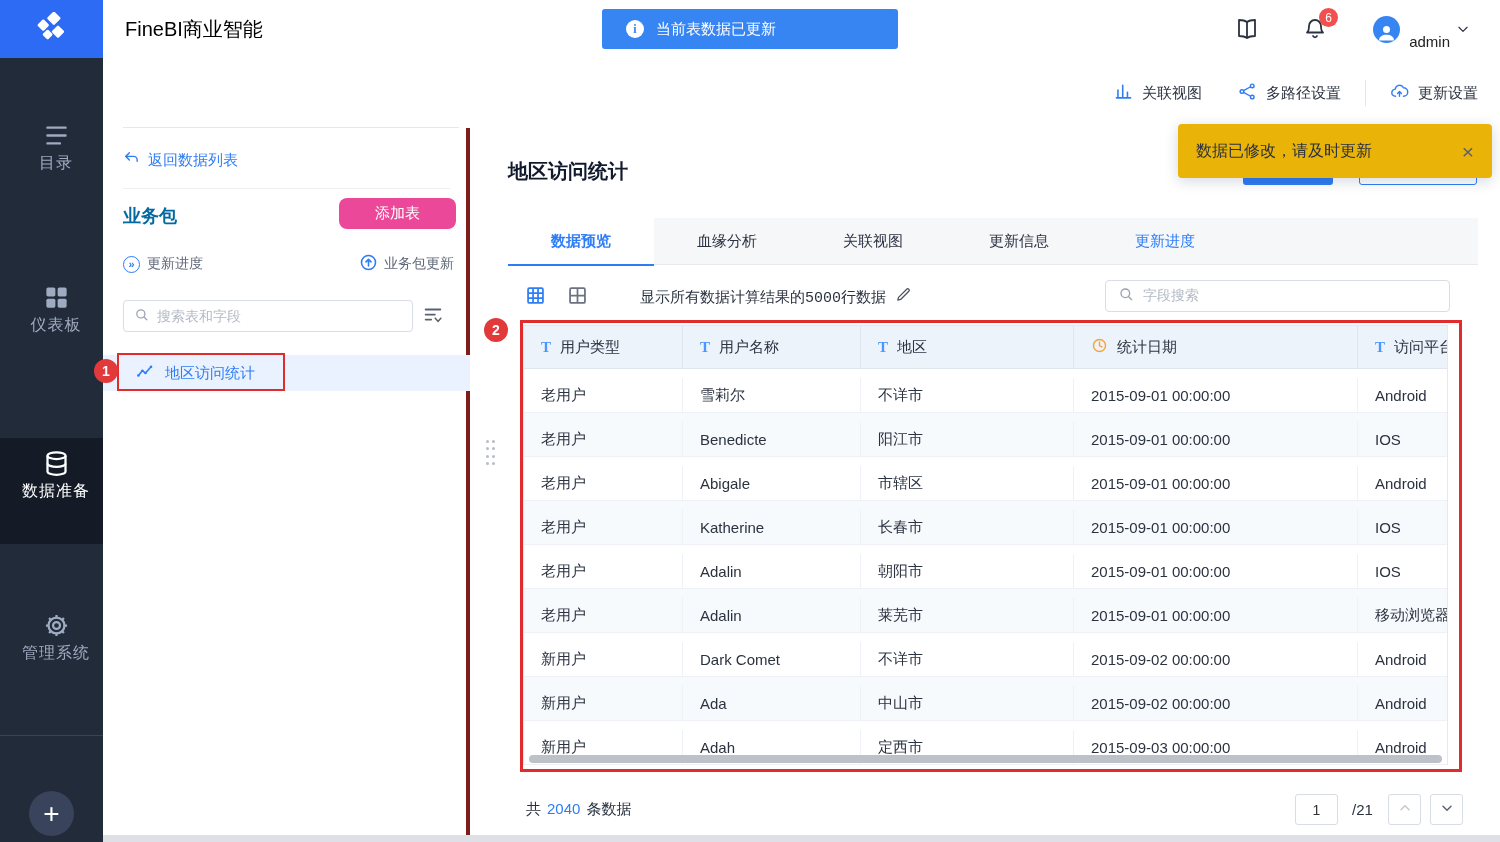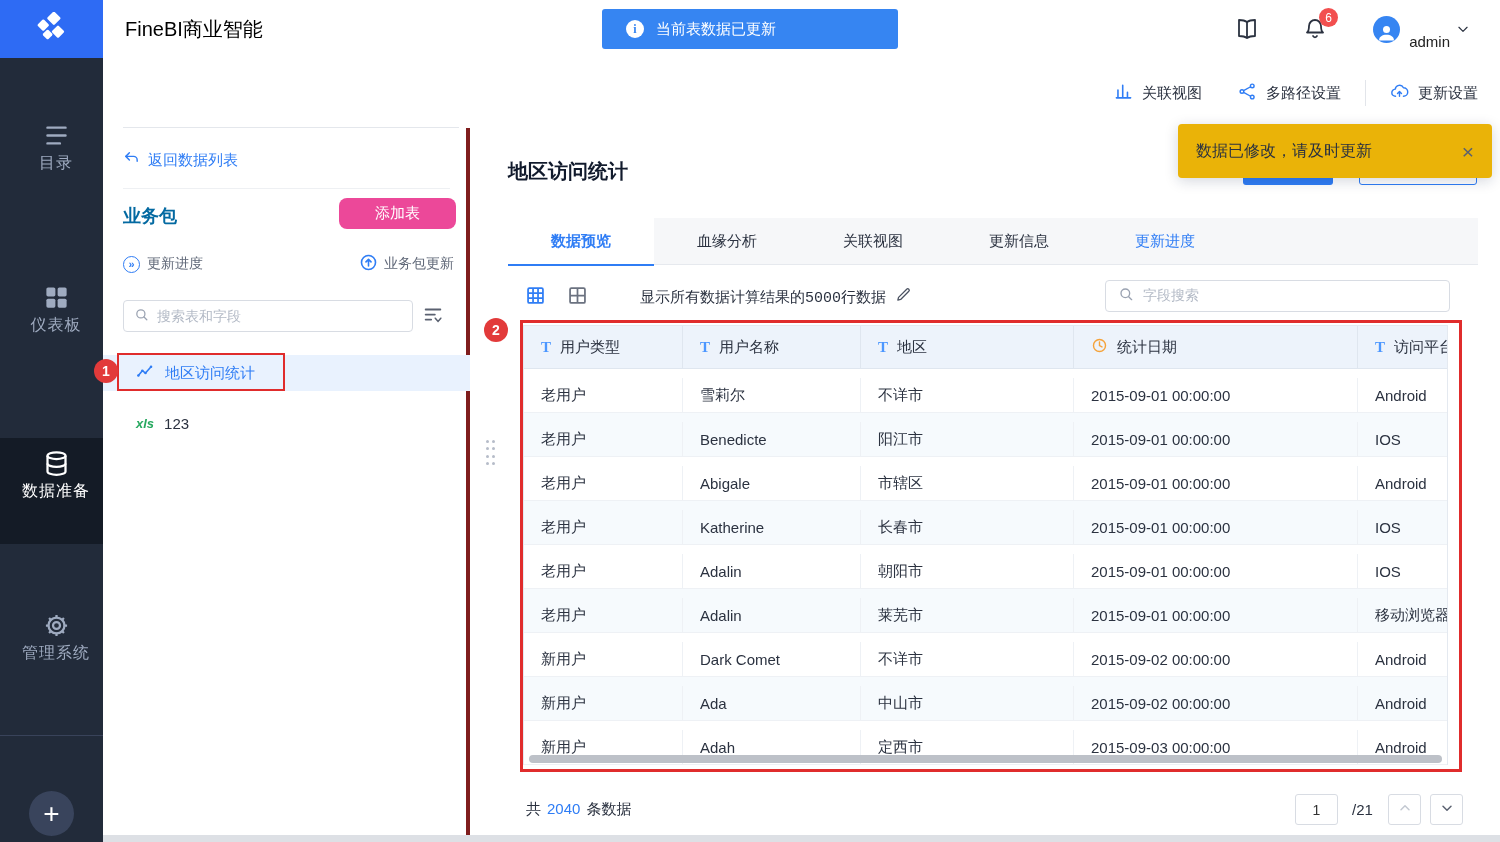--- a/index.html
+++ b/index.html
@@ -281,24 +281,20 @@
         </svg></span>
     <div class="tbl-item sel ti-1">
       <span><svg viewBox="0 0 24 24" fill="none" stroke="#2f7df5" stroke-width="2" stroke-linecap="round" stroke-linejoin="round">
             <path d="M3 17l5-6 4 3 7-8"></path>
             <circle cx="3" cy="17" r="1.6" fill="#2f7df5" stroke="none"></circle>
             <circle cx="8" cy="11" r="1.6" fill="#2f7df5" stroke="none"></circle>
             <circle cx="12" cy="14" r="1.6" fill="#2f7df5" stroke="none"></circle>
             <circle cx="19" cy="6" r="1.6" fill="#2f7df5" stroke="none"></circle>
           </svg></span>
       <span>地区访问统计</span>
-    </div>
-    <div class="tbl-item ti-2">
-      <span class="xls-ic">xls</span>
-      <span>123</span>
     </div>
   </aside>
 
   <main class="content">
     <div class="main-title">地区访问统计</div>
     <div class="tabstrip">
       <div class="m-tab active">
           <span>数据预览</span>
         </div>
       <div class="m-tab">

